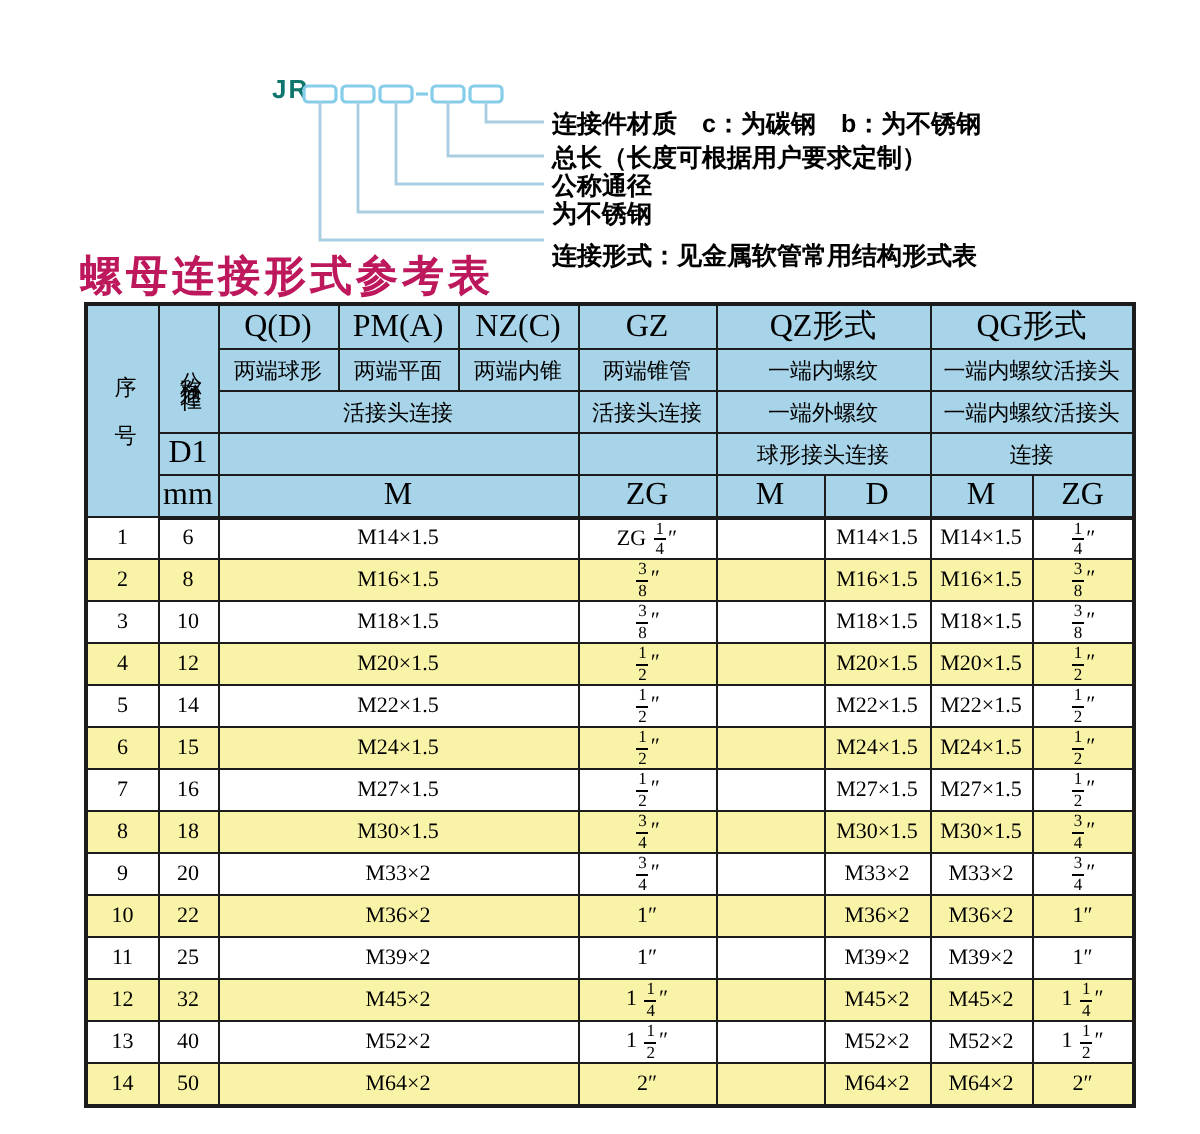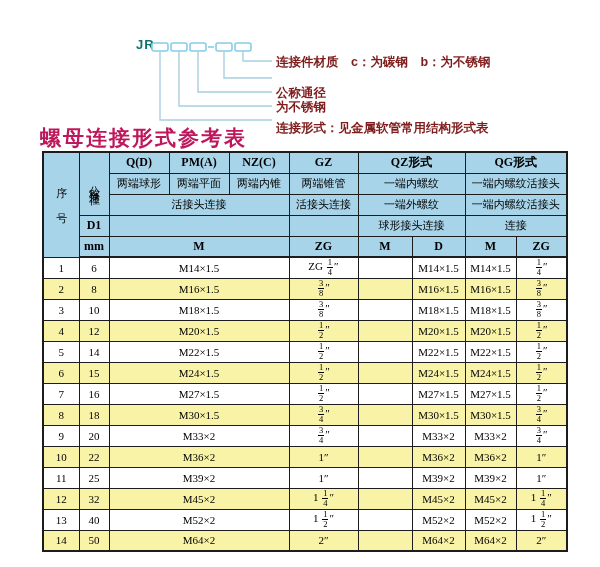--- a/index.html
+++ b/index.html
@@ -25,21 +25,21 @@
     letter-spacing:1px;white-space:nowrap;
   }
   .diagram-heading .star{color:var(--star_blue);font-family:"DejaVu Sans",sans-serif;margin-right:2px;}
   .code-prefix{
     position:absolute;left:136px;top:37px;
     font:700 13px "Liberation Sans","DejaVu Sans",sans-serif;color:#0f766e;letter-spacing:1px;
   }
   .connectors{position:absolute;left:0;top:0;width:600px;height:150px;}
   .dlabel{
     position:absolute;left:276px;height:14px;line-height:14px;
-    font:700 12.5px "Liberation Sans","DejaVu Sans",sans-serif;color:#7f1d1d;white-space:nowrap;
+    font:700 12.5px "Liberation Sans","DejaVu Sans",sans-serif;color:#000000;white-space:nowrap;
   }
 
   
   .table-title{
     position:absolute;left:40px;top:124px;margin:0;
     font:700 21px "DejaVu Serif","Liberation Serif",serif;color:#be185d;letter-spacing:2px;white-space:nowrap;
   }
 
   
   table.ref{
@@ -47,21 +47,21 @@
     border-collapse:collapse;table-layout:fixed;
     border:2px solid var(--border_dark);
   }
   table.ref th,table.ref td{
     border:1px solid var(--border_dark);
     padding:0 1px;text-align:center;vertical-align:middle;
     height:21px;overflow:hidden;white-space:nowrap;
     font:11px "Liberation Serif","DejaVu Serif",serif;
   }
   table.ref thead th{background:var(--header_blue);font-weight:400;}
-  table.ref thead th.lat{font-size:12px;font-weight:bold;}
+  table.ref thead th.lat{font-size:16px;}
   table.ref thead tr:last-child th{border-bottom-width:2px;}
   .vert{
     display:inline-block;writing-mode:vertical-rl;text-orientation:upright;
     line-height:1;font-size:11px;
   }
   .vert.seq{letter-spacing:26px;}
   .vert.dn{letter-spacing:3px;}
   tbody tr.alt td{background:var(--row_yellow);}
   tbody td{font-size:11.5px;}
   
@@ -91,20 +91,21 @@
     <g stroke="var(--line_blue)" stroke-width="1.4" fill="none">
       <polyline points="243,51 243,61 272,61"></polyline>
       <polyline points="224,51 224,78 272,78"></polyline>
       <polyline points="198,51 198,92 272,92"></polyline>
       <polyline points="179,51 179,106 272,106"></polyline>
       <polyline points="160,51 160,120 272,120"></polyline>
     </g>
   </svg>
 
   <div class="dlabel" style="top:54px">连接件材质　c：为碳钢　b：为不锈钢</div>
+  <div class="dlabel" style="top:71px">总长（长度可根据用户要求定制）</div>
   <div class="dlabel" style="top:85px">公称通径</div>
   <div class="dlabel" style="top:99px">为不锈钢</div>
   <div class="dlabel" style="top:120px">连接形式：见金属软管常用结构形式表</div>
 
   <h1 class="table-title">螺母连接形式参考表</h1>
 
   <table class="ref">
     <colgroup>
       <col style="width:36px">
         <col style="width:30px">

